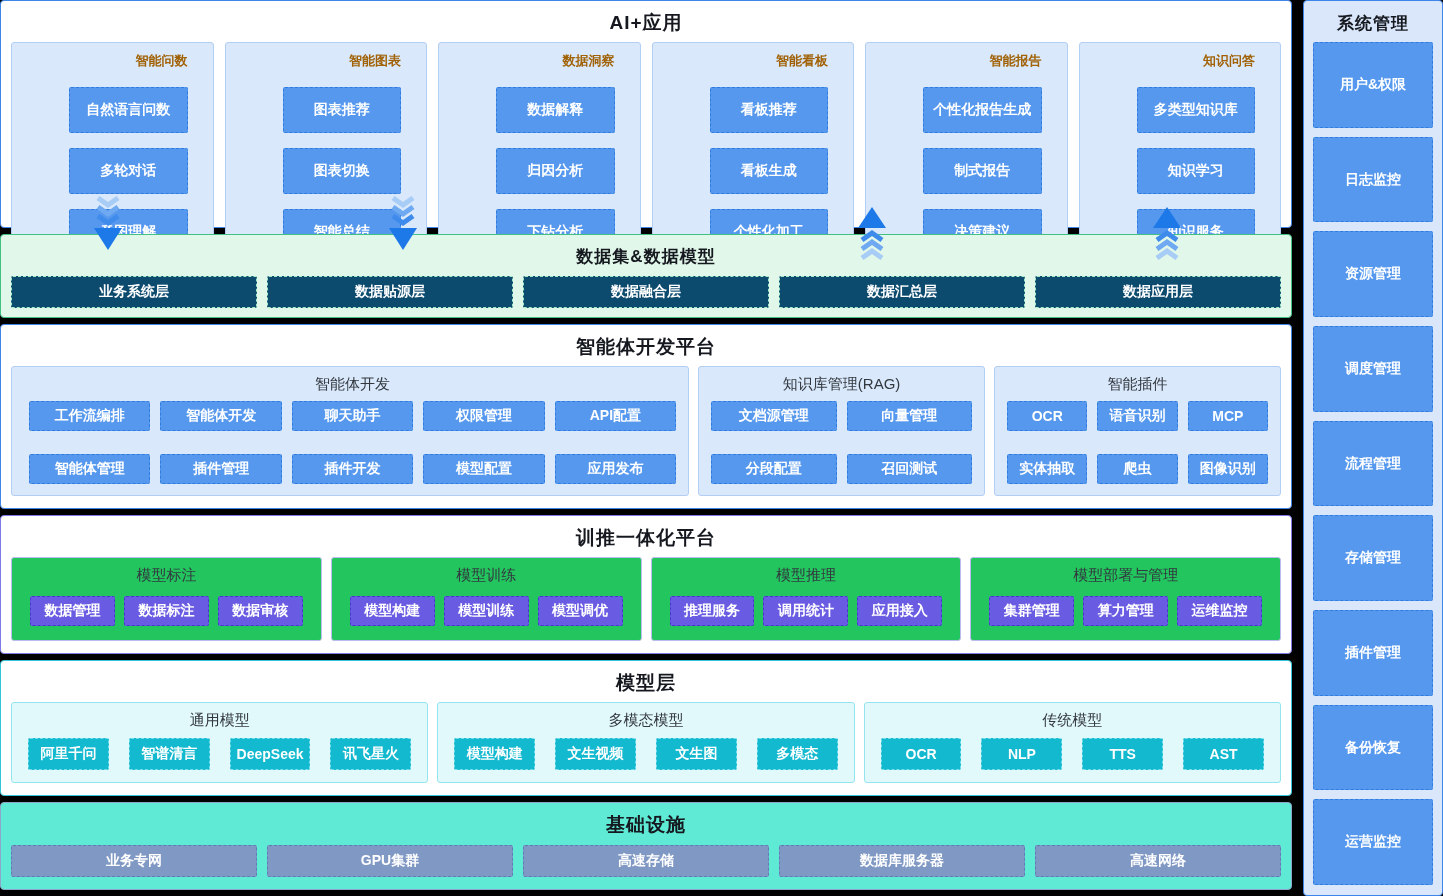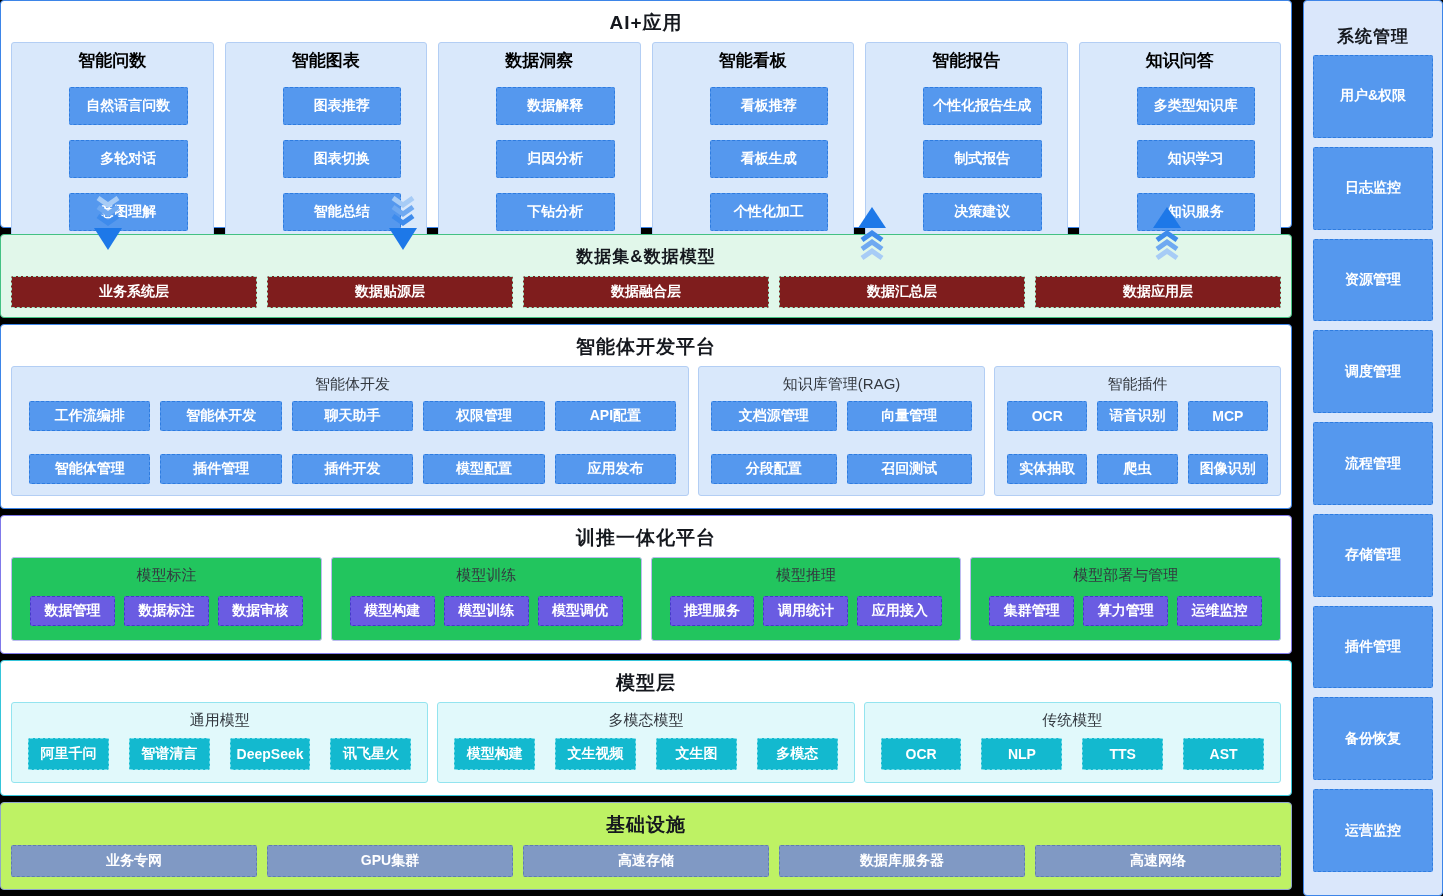--- a/index.html
+++ b/index.html
@@ -10,31 +10,31 @@
   }
   .page { width:1443px; height:896px; background:#000; display:flex; gap:11px; border-radius:16px; }
   .main { width:1292px; height:896px; display:flex; flex-direction:column; gap:6px; position:relative; }
 
   .layer { background:#fff; border:1px solid #3D85E8; border-radius:4px; display:flex; flex-direction:column; position:relative; }
   .layer-title { text-align:center; font-size:19px; font-weight:bold; color:#15181E; margin:9px 0 6px; letter-spacing:1px; }
 
   
   .item { display:flex; align-items:center; justify-content:center; color:#fff; font-size:14px; font-weight:bold; border-radius:2px; white-space:nowrap; }
   .blue-item  { background:#5598EE; border:1px dashed #2E7CE0; }
-  .green-item { background:#7f1d1d; border:1px dashed #A3E9CA; }
+  .green-item { background:#0c4a6e; border:1px dashed #A3E9CA; }
   .purple-item{ background:#6A5CE2; border:1px dashed #4539C9; }
   .cyan-item  { background:#13B9CF; border:1px dashed #74DDEA; }
   .slate-item { background:#8099C4; border:1px dashed #5E7DB2; }
 
   
   .layer-ai { height:228px; }
   .ai-cols { flex:1; display:flex; gap:11px; padding:0 10px; margin-bottom:11px; }
   .ai-col { flex:1; background:#D9E8FB; border:1px solid #B3CEF4; border-radius:3px; padding:7px 25px 12px; display:flex; flex-direction:column; }
-  .ai-col-title { text-align:center; color:#000000; font-size:17px; font-weight:bold; line-height:22px; }
-  .ai-col .item { height:38px; margin-top:15px;margin-left:32px; }
+  .ai-col-title { text-align:right; color:#a16207; font-size:13px; font-weight:bold; line-height:22px; }
+  .ai-col .item { height:46px; margin-top:15px;margin-left:32px; }
 
   
   .layer-green { height:85px; background:#E1F7EA; border-color:#43C183; }
   .layer-green .layer-title { font-size:17px; margin:10px 0 8px; }
   .bar-row { display:flex; gap:10px; padding:0 10px; height:32px; }
   .bar-row .item { flex:1; }
 
   
   .layer-agent { height:187px; }
   .sec-row { flex:1; display:flex; gap:9px; padding:0 10px; margin-bottom:12px; }
@@ -51,26 +51,26 @@
   .sec-items { flex:1; display:flex; gap:9px; padding:0 6px; align-items:center; }
   .sec-items .item { flex:1; height:30px; }
 
   
   .layer-model { height:137px; border-color:#35C5DA; }
   .cyan-sec { flex:1; background:#E1F9FB; border-color:#93E4EF; }
   .cyan-sec .sec-items { padding:0 4px; gap:20px; }
   .cyan-sec .item { height:32px; }
 
   
-  .layer-infra { height:89px; background:#bef264; border-color:#8FA6CC; }
+  .layer-infra { height:89px; background:#5eead4; border-color:#8FA6CC; }
   .layer-infra .layer-title { margin:9px 0 7px; }
   .layer-infra .bar-row { height:32px; }
 
   
-  .sidebar { width:140px; height:896px; background:#DAE7FB; border:1px solid #3D85E8; border-radius:4px; display:flex; flex-direction:column; padding:13px 9px; }
+  .sidebar { width:140px; height:896px; background:#DAE7FB; border:1px solid #3D85E8; border-radius:4px; display:flex; flex-direction:column; padding:0 9px; }
   .sb-title { text-align:center; font-size:17px; font-weight:bold; color:#15181E; margin:11px 0 4px; letter-spacing:1px; }
   .sb-items { flex:1; display:flex; flex-direction:column; gap:9px; padding:3px 0 10px; }
   .sb-items .item { flex:1; }
 
   
   .arrow { position:absolute; width:28px; height:58px; z-index:5; pointer-events:none; }
 </style>
 </head>
 <body>
 

